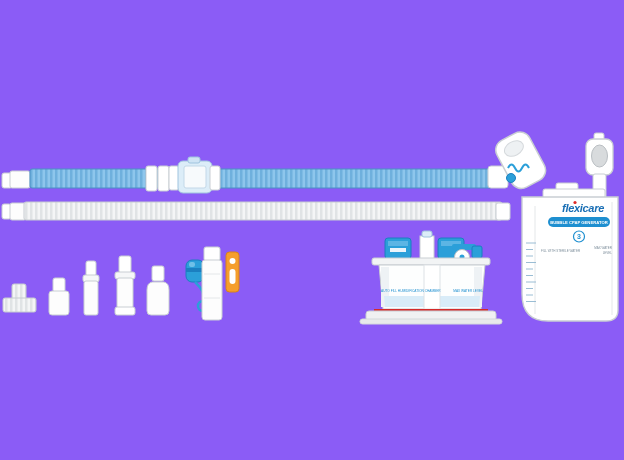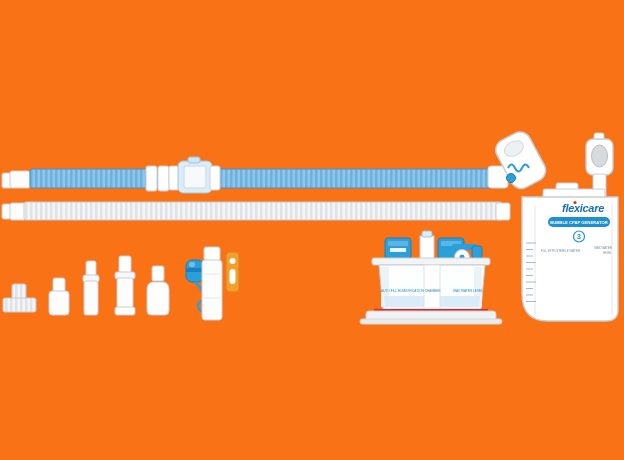--- a/index.html
+++ b/index.html
@@ -1,16 +1,16 @@
 <!DOCTYPE html>
 <html><head>
 <meta charset="utf-8">
 <style>
   html,body{margin:0;padding:0;background:#ffffff;}
-  .canvas{position:relative;width:624px;height:460px;background:#f97316;overflow:hidden;}
+  .canvas{position:relative;width:624px;height:460px;background:#8b5cf6;overflow:hidden;}
   svg{display:block;}
   svg text{font-family:"Liberation Sans","DejaVu Sans",sans-serif;}
   .brand-text{font-style:italic;font-weight:bold;letter-spacing:-0.3px;}
   .banner-text{font-weight:bold;}
   .tiny{fill:#7d8e9b;}
 </style>
 </head>
 <body>
 
 <div class="canvas">

